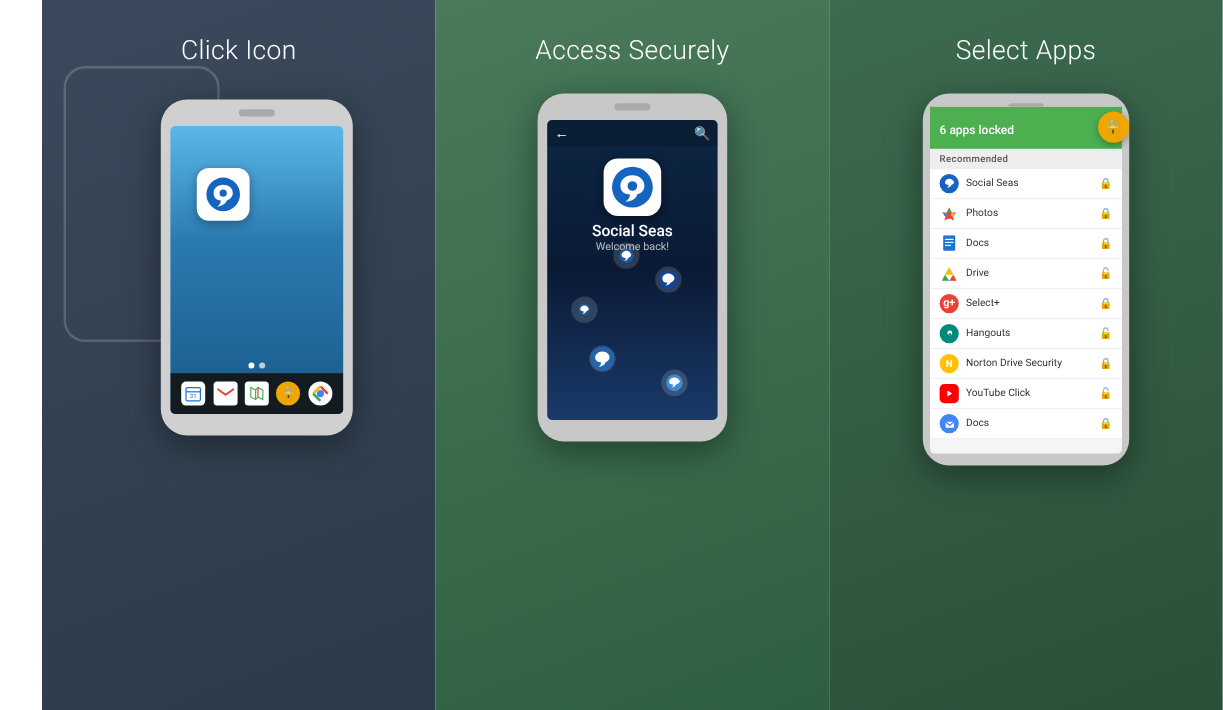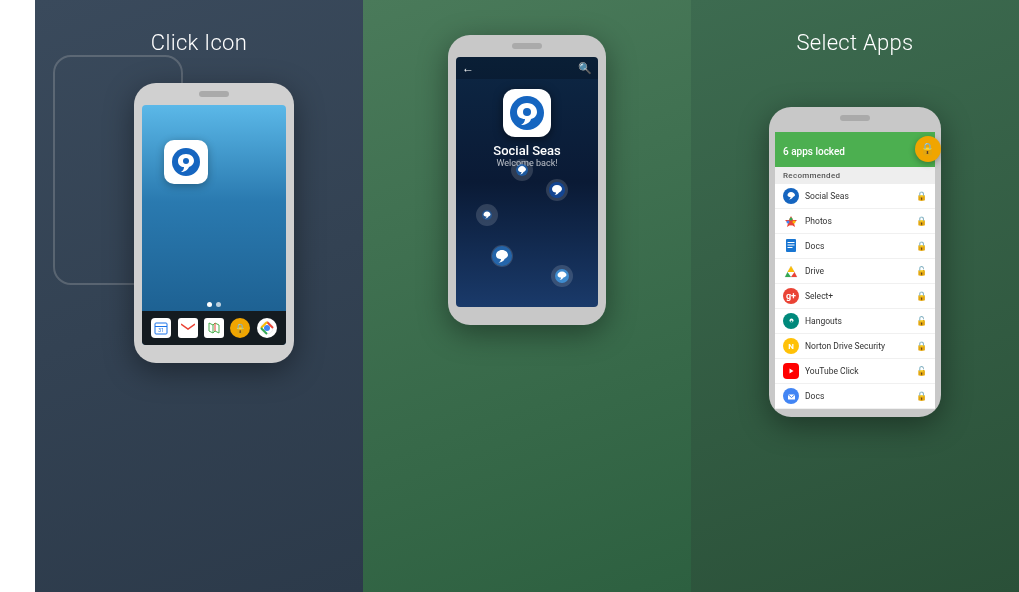--- a/index.html
+++ b/index.html
@@ -24,21 +24,20 @@
       background: linear-gradient(160deg, #3a4a5c 0%, #2c3a4a 100%);
       margin-left: 35px;
     }
 
     .panel-2 {
       background: linear-gradient(160deg, #4a7a5a 0%, #2d6040 100%);
     }
 
     .panel-3 {
       background: linear-gradient(160deg, #3d6b50 0%, #2a5038 100%);
-      gap: 29px;
     }
 
     .panel-title {
       color: white;
       font-size: 22px;
       font-weight: 300;
       margin-bottom: 18px;
       letter-spacing: 0.3px;
     }
 
@@ -244,21 +243,21 @@
       align-items: center;
       justify-content: center;
     }
 
     
     .phone-3 {
       width: 172px;
       height: 310px;
       background: #c8c8c8;
       margin-top: 5px;
-      padding: 25px 6px 10px;
+      padding: 11px 6px 10px;
     }
 
     .phone-3 .phone-screen {
       background: #f5f5f5;
       overflow: visible;
     }
 
     .phone-3-header {
       background: #4caf50;
       padding: 8px 8px;
@@ -398,20 +397,21 @@
             <path d="M7,1 L1,7" stroke="#FBBC04" stroke-width="2"></path>
             <path d="M1,7 L7,13" stroke="#34A853" stroke-width="2"></path>
           </svg>
         </div>
       </div>
     </div>
   </div>
 </div>
 
 <div class="panel panel-2">
+  <h2 class="panel-title">Access Securely</h2>
 
   <div class="phone phone-2">
     <div class="phone-screen">
       <div class="phone-2-top-bar">
         <span class="back-arrow">←</span>
         <span class="search-icon-p2">🔍</span>
       </div>
       <div class="phone-2-content">
         <div class="app-icon-large">
           <svg width="36" height="36" viewBox="0 0 36 36">

